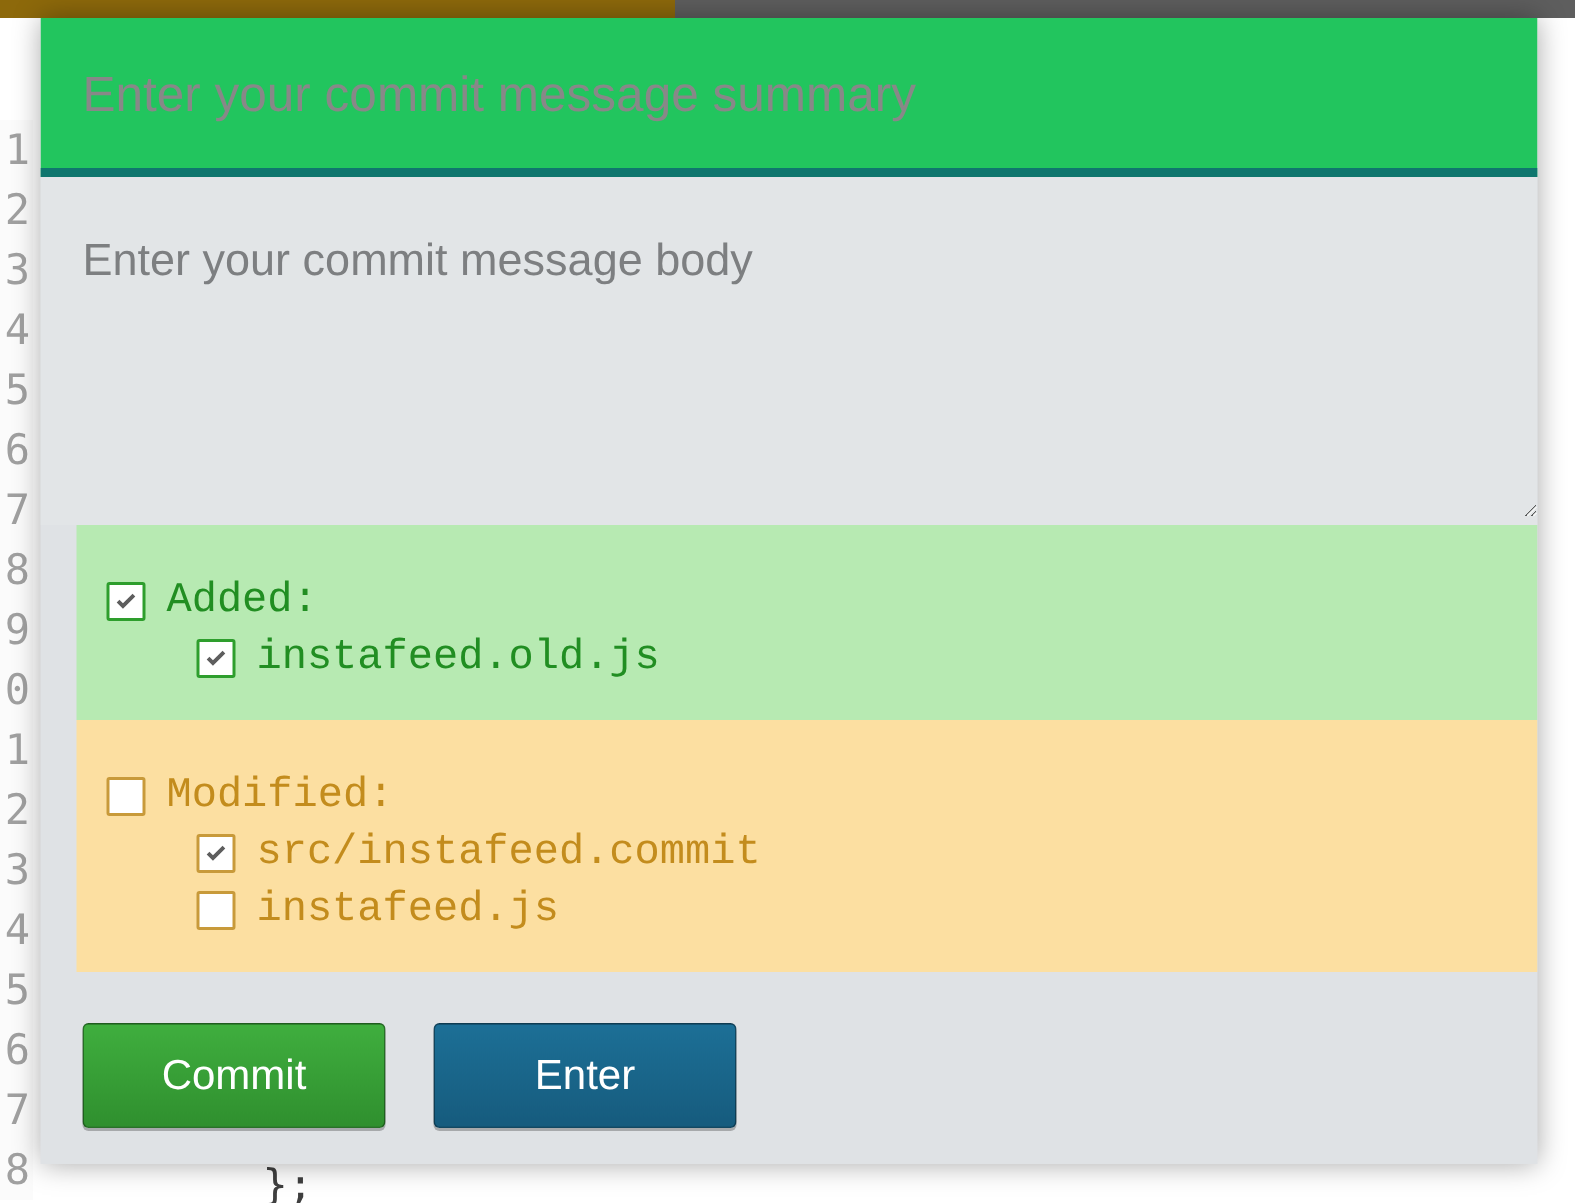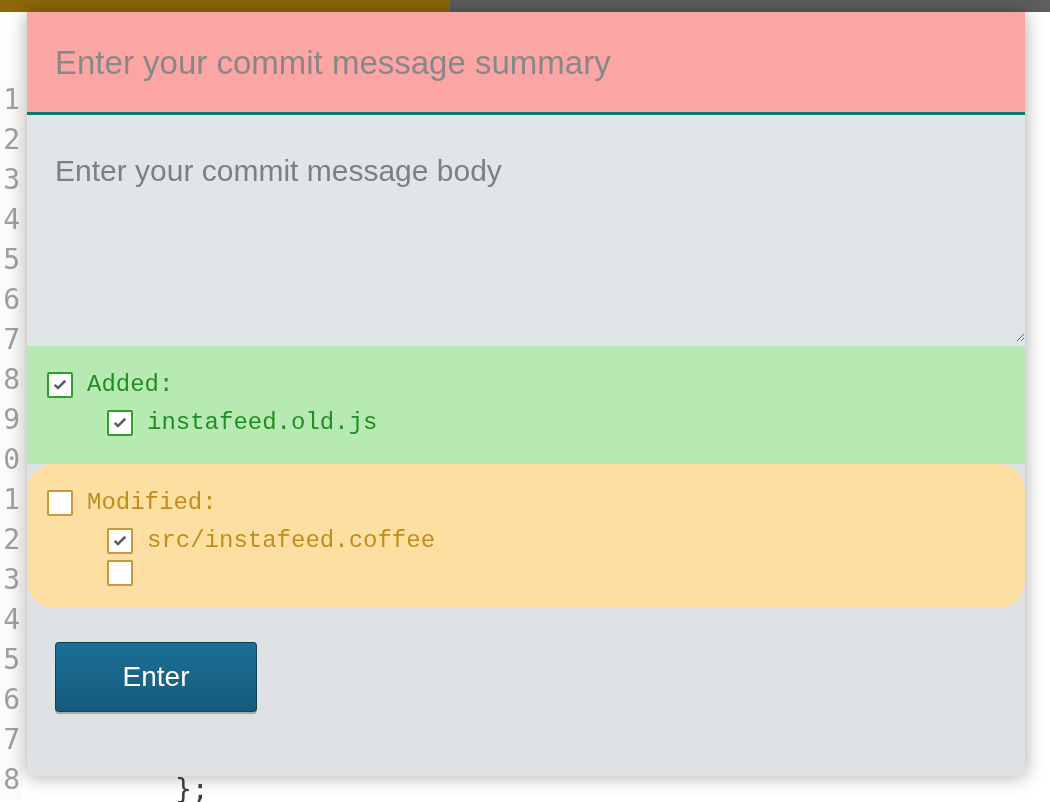--- a/index.html
+++ b/index.html
@@ -69,22 +69,22 @@
     height: 764px;
     background: #dfe2e5;
     box-shadow: 0 0 18px rgba(0,0,0,0.35);
     z-index: 10;
     display: flex;
     flex-direction: column;
     overflow: hidden;
   }
 
   .summary-row {
-    background: #fca5a5;
-    border-bottom: 3px solid #0f766e;
+    background: #22c55e;
+    border-bottom: 6px solid #0f766e;
   }
   .summary-input {
     width: 100%;
     box-sizing: border-box;
     border: none;
     outline: none;
     padding: 32px 28px 30px 28px;
     font-size: 33px;
     font-weight: 300;
     color: #333;
@@ -104,37 +104,38 @@
     font-size: 30px;
     font-weight: 300;
     color: #333;
     background: transparent;
     font-family: inherit;
   }
   .body-textarea::placeholder { color: #7d7f81; font-weight: 300; }
 
   .file-section {
     font-family: Menlo, Consolas, "Courier New", monospace;
-    font-size: 24px;
+    font-size: 28px;
     line-height: 38px;
-    padding: 20px 20px 22px 20px;
+    padding: 32px 20px 22px 20px;
+    margin-left: 24px;
   }
   .file-section .heading-row,
   .file-section .file-row {
     display: flex;
     align-items: center;
     gap: 14px;
   }
   .file-section .file-row {
     padding-left: 60px;
     text-align: right;
   }
 
   .added-section   { background: #b7eab2; color: #218e22; }
-  .modified-section{ background: #fcdfa1; color: #c38c1d; border-radius: 27px; }
+  .modified-section{ background: #fcdfa1; color: #c38c1d; }
 
   .chk {
     width: 26px;
     height: 26px;
     border: 2px solid;
     border-radius: 2px;
     box-sizing: border-box;
     display: inline-flex;
     align-items: center;
     justify-content: center;
@@ -235,26 +236,28 @@
         
       </span>
       <span>Modified:</span>
     </div>
     <div class="file-row">
       <span class="chk checked">
         <svg viewBox="0 0 16 16">
             <path d="M6.2 12.3 2.5 8.6l1.6-1.6 2.1 2.1L11.9 3.4l1.6 1.6z"></path>
           </svg>
       </span>
-      <span>src/instafeed.coffee</span>
+      <span>src/instafeed.commit</span>
     </div>
     <div class="file-row">
       <span class="chk unchecked">
         
       </span>
+      <span>instafeed.js</span>
     </div>
   </div>
 
   <div class="button-row">
+    <div class="btn btn-commit">Commit</div>
     <div class="btn btn-cancel">Enter</div>
   </div>
 
 </div>
 
 </body></html>

